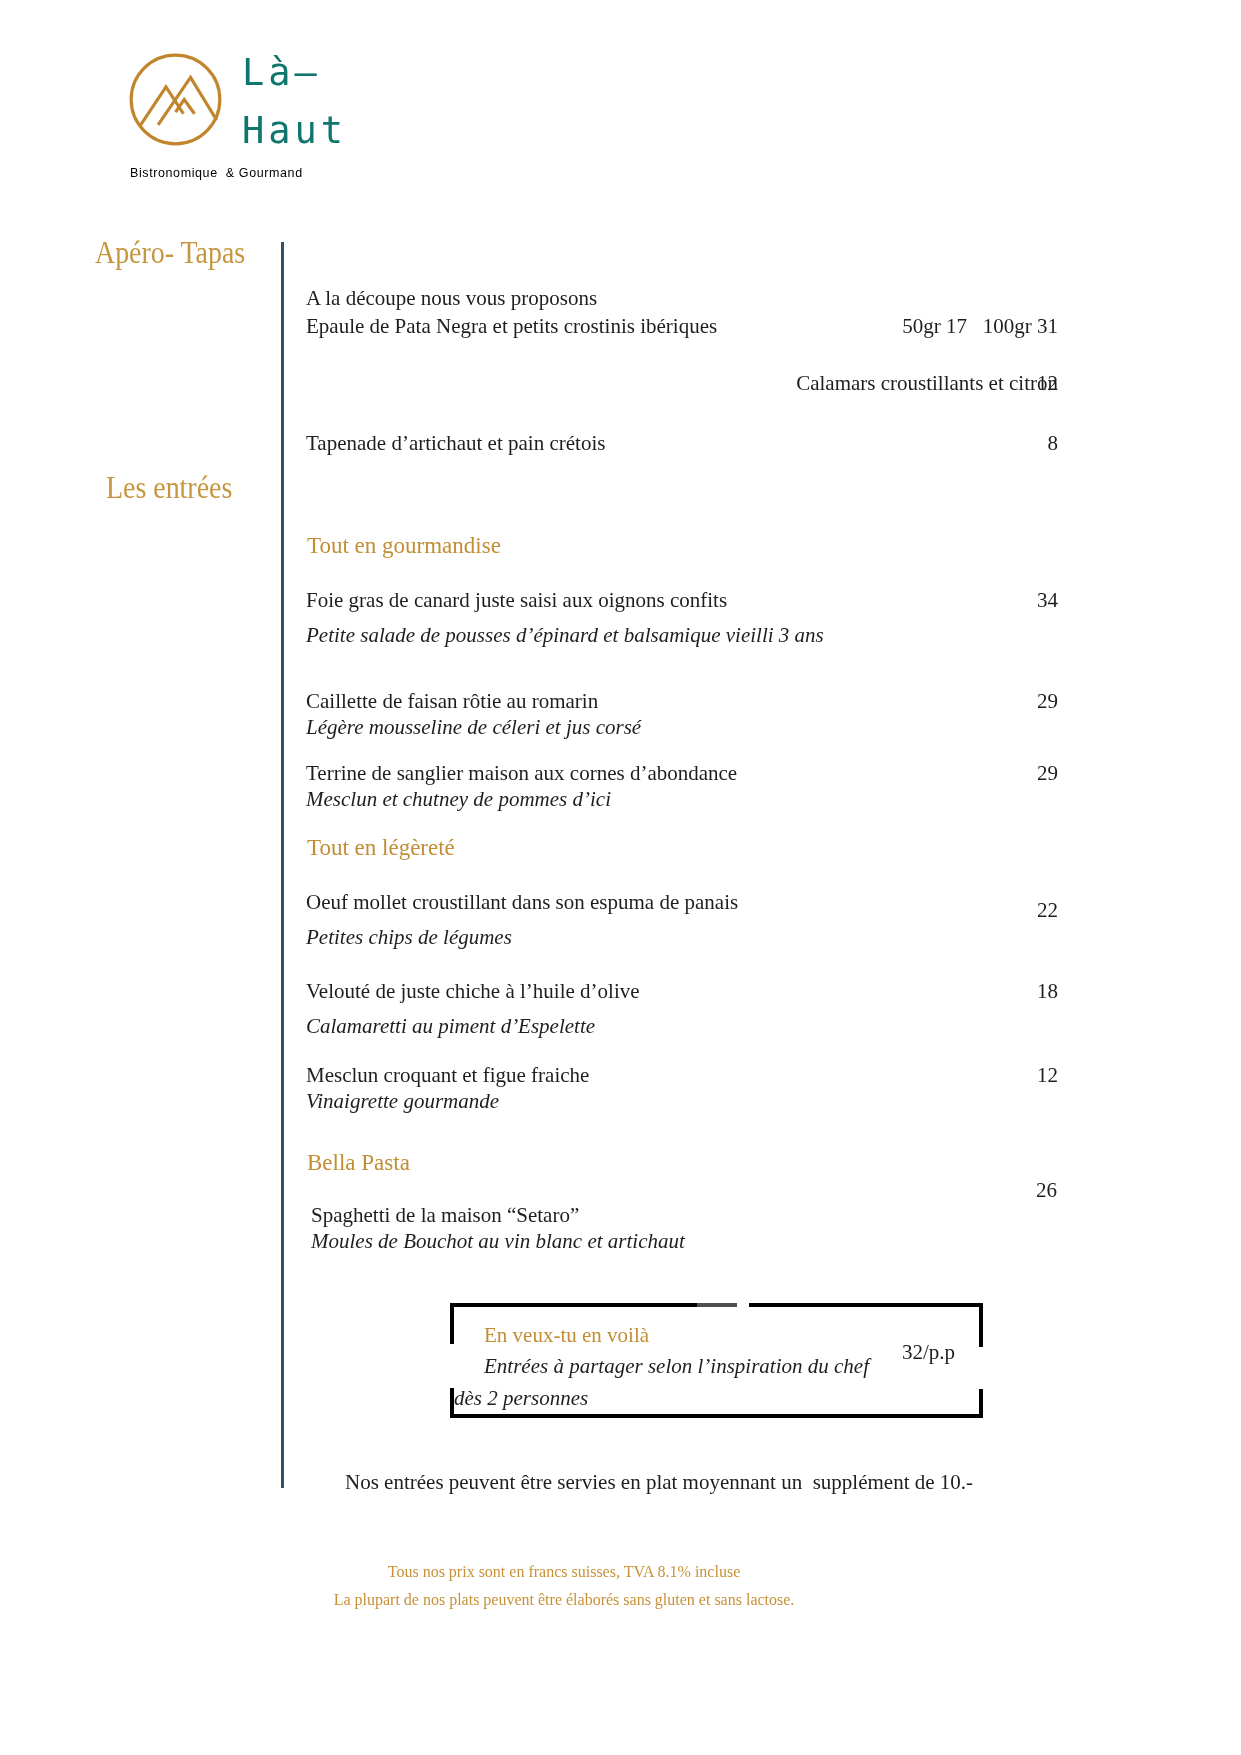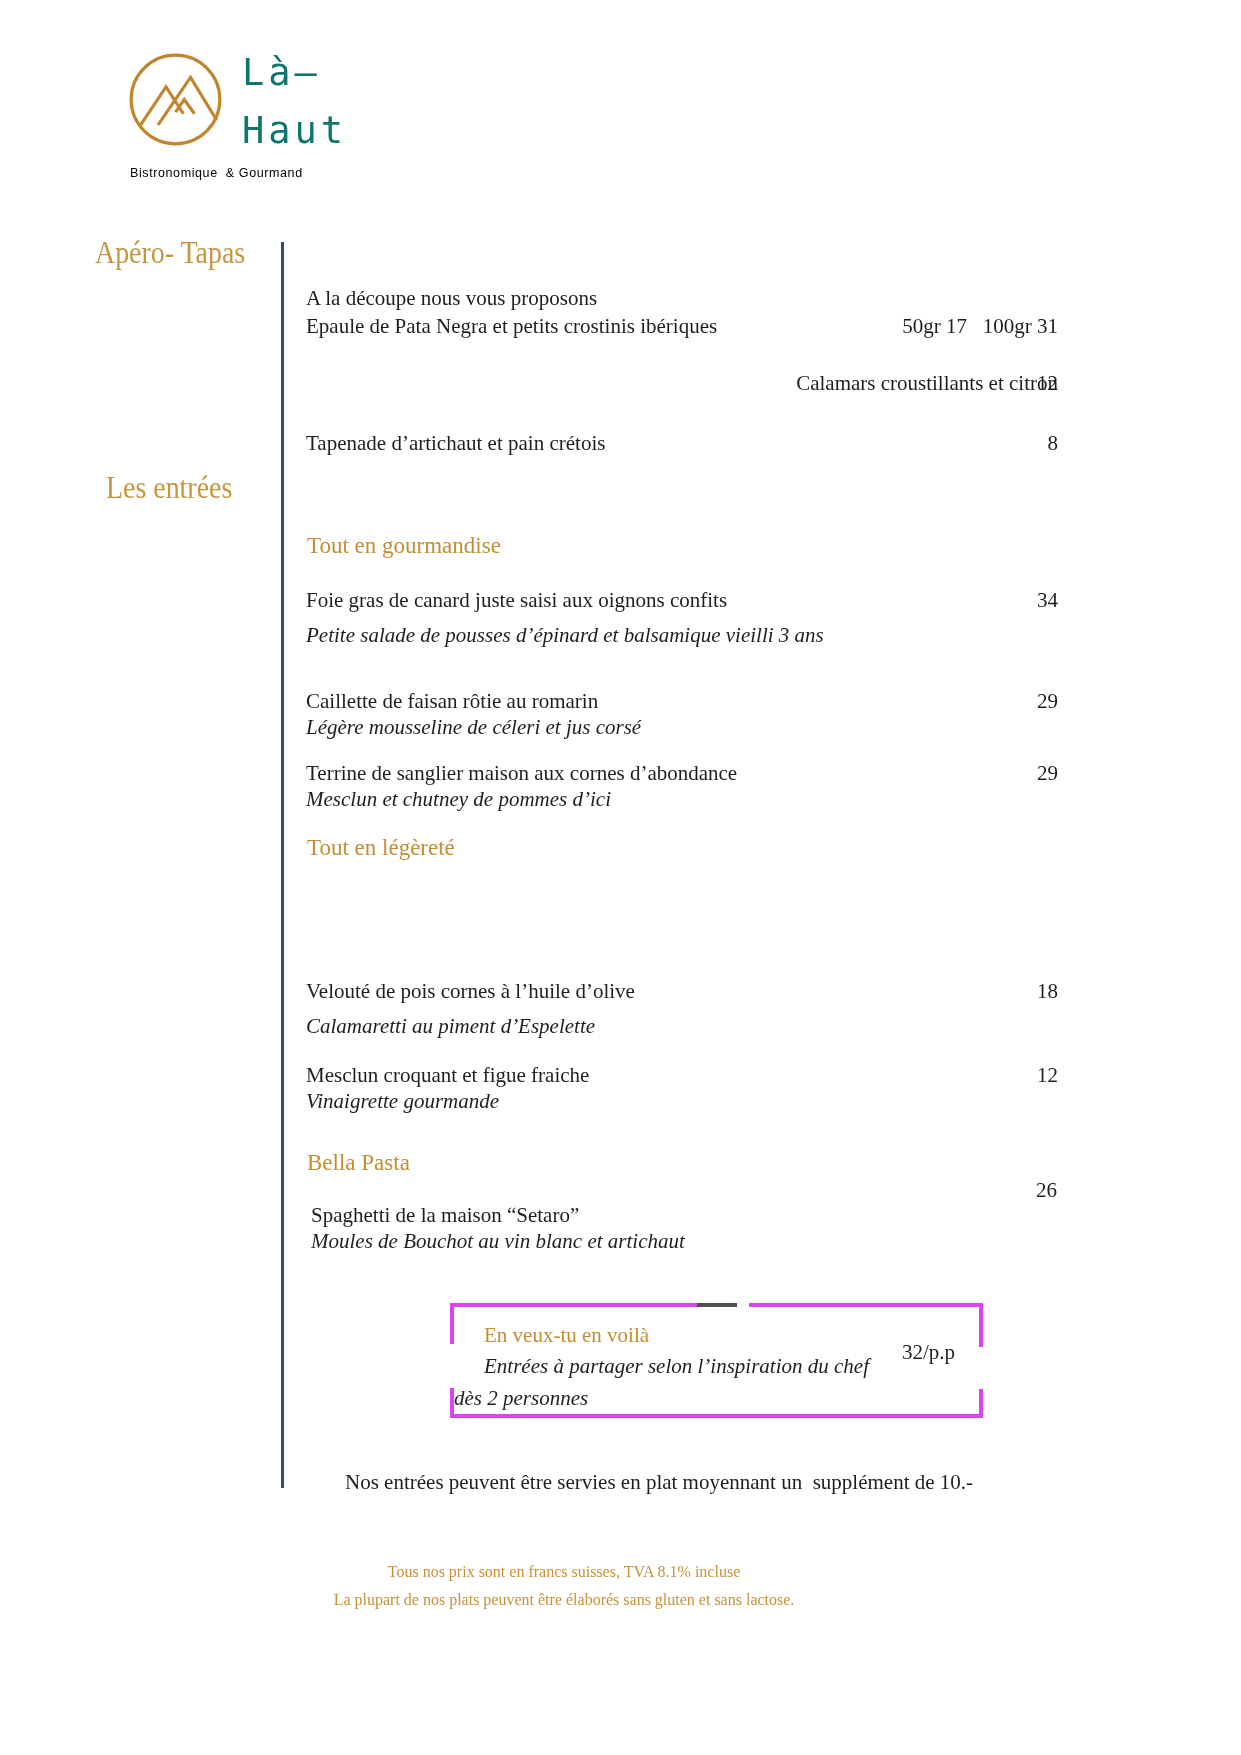--- a/index.html
+++ b/index.html
@@ -24,21 +24,21 @@
   .divider{left:281px;top:242px;width:3px;height:1246px;background:#32506b;}
 
   
   .row{left:306px;width:752px;font-size:21px;line-height:27px;}
   .row .price{position:absolute;right:0;top:0;}
   .desc{font-style:italic;}
   .lh28{line-height:28px;} .lh35{line-height:35px;} .lh26{line-height:26px;}
   .subhead{left:307px;font-size:23px;line-height:30px;color:#c28d33;}
 
   
-  .framebox{left:450px;top:1303px;width:533px;height:115px;box-sizing:border-box;border:4px solid #d946ef;}
+  .framebox{left:450px;top:1303px;width:533px;height:115px;box-sizing:border-box;border:4px solid #000000;}
   .framebox .bx{position:absolute;font-size:21px;line-height:24px;}
   .fb-title{left:30px;top:16px;color:#c28d33;}
   .fb-price{right:24px;top:17px;color:#1e1e1e;margin-top:16px;}
   .fb-line1{left:30px;top:47px;font-style:italic;}
   .fb-line2{left:0;top:79px;width:100%;font-style:italic;}
   .gap{position:absolute;background:#ffffff;}
   .gap-left{left:-4px;top:37px;width:4px;height:44px;}
   .gap-right{right:-4px;top:40px;width:4px;height:42px;}
   .gap-top{left:283px;top:-4px;width:12px;height:4px;}
   .dash-top{position:absolute;left:243px;top:-4px;width:40px;height:4px;background:#4f4f4f;}
@@ -97,23 +97,28 @@
   </div>
 
   <div class="abs row lh26" style="top:760px;">
     <div>Terrine de sanglier maison aux cornes d’abondance</div>
     <div class="desc">Mesclun et chutney de pommes d’ici</div>
     <span class="price">29</span>
   </div>
 
   <div class="abs subhead" style="top:833px;">Tout en légèreté</div>
 
+  <div class="abs row lh35" style="top:885px;">
+    <div>Oeuf mollet croustillant dans son espuma de panais</div>
+    <div class="desc">Petites chips de légumes</div>
+    <span class="price" style="top:8px;">22</span>
+  </div>
 
   <div class="abs row lh35" style="top:974px;">
-    <div>Velouté de pois cornes à l’huile d’olive</div>
+    <div>Velouté de juste chiche à l’huile d’olive</div>
     <div class="desc">Calamaretti au piment d’Espelette</div>
     <span class="price">18</span>
   </div>
 
   <div class="abs row lh26" style="top:1062px;">
     <div>Mesclun croquant et figue fraiche</div>
     <div class="desc">Vinaigrette gourmande</div>
     <span class="price">12</span>
   </div>
 

